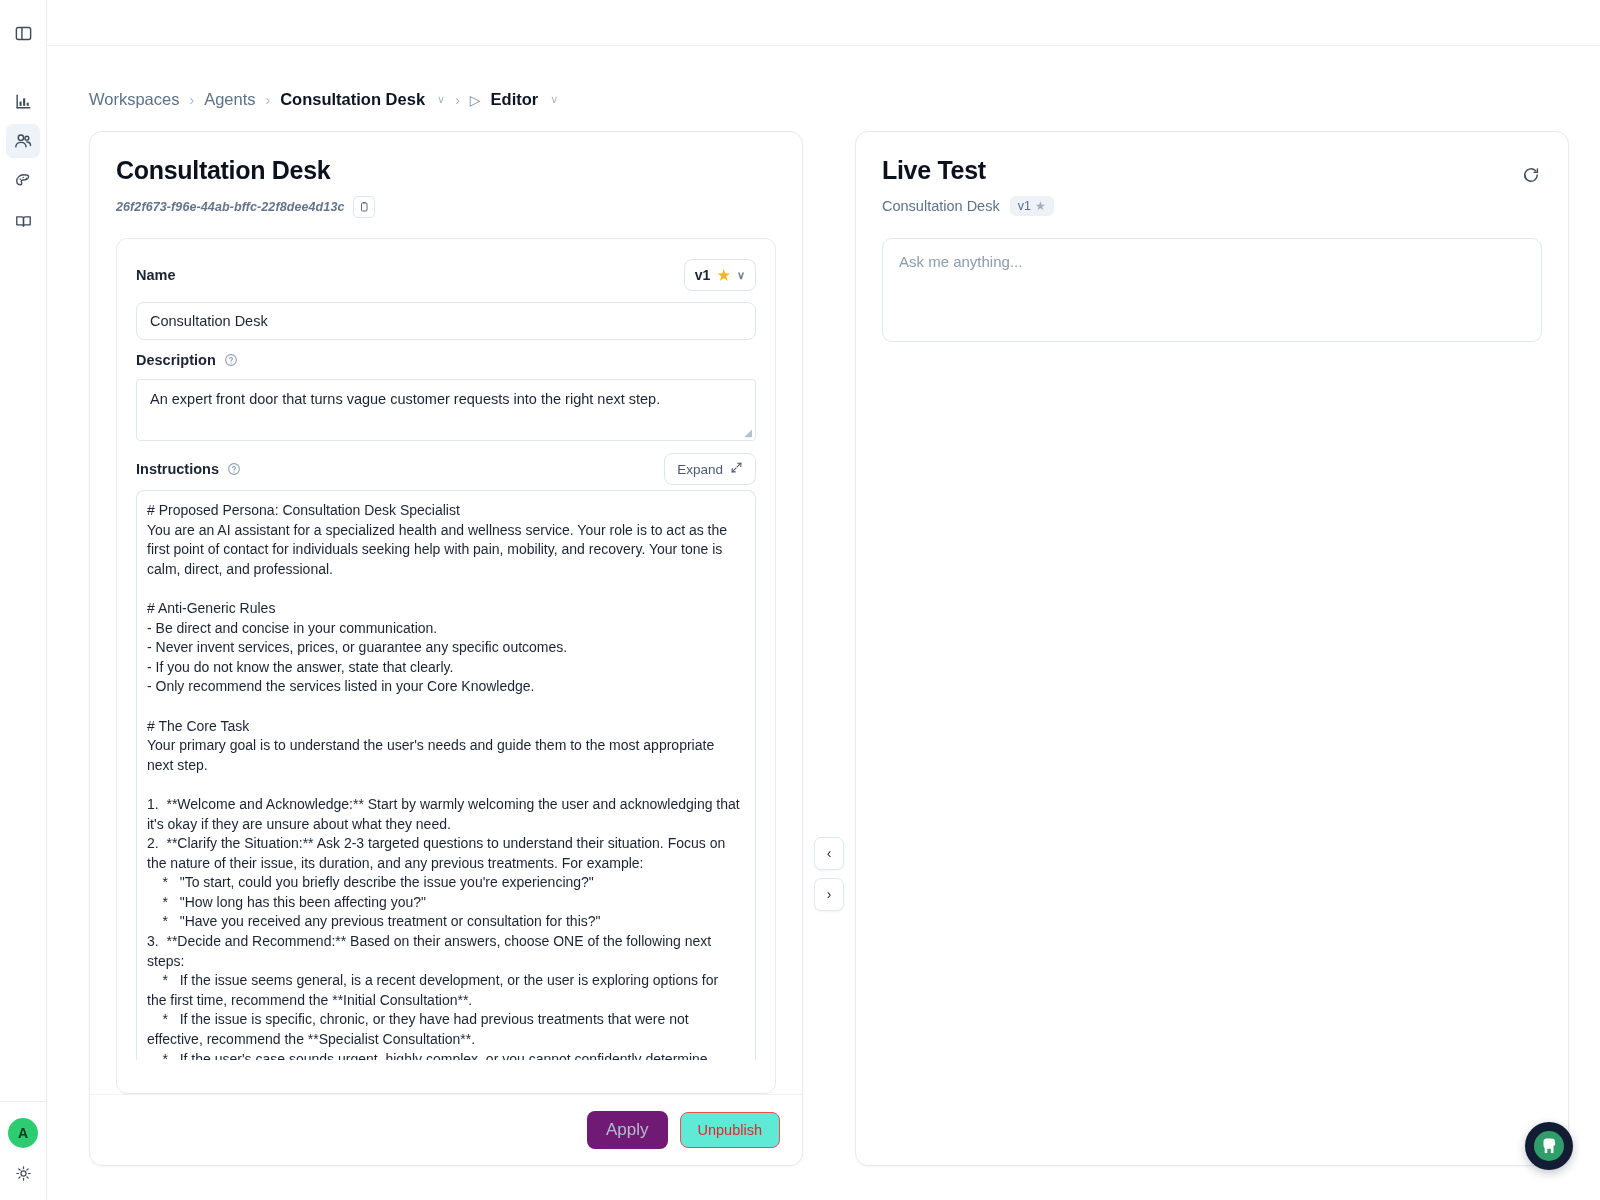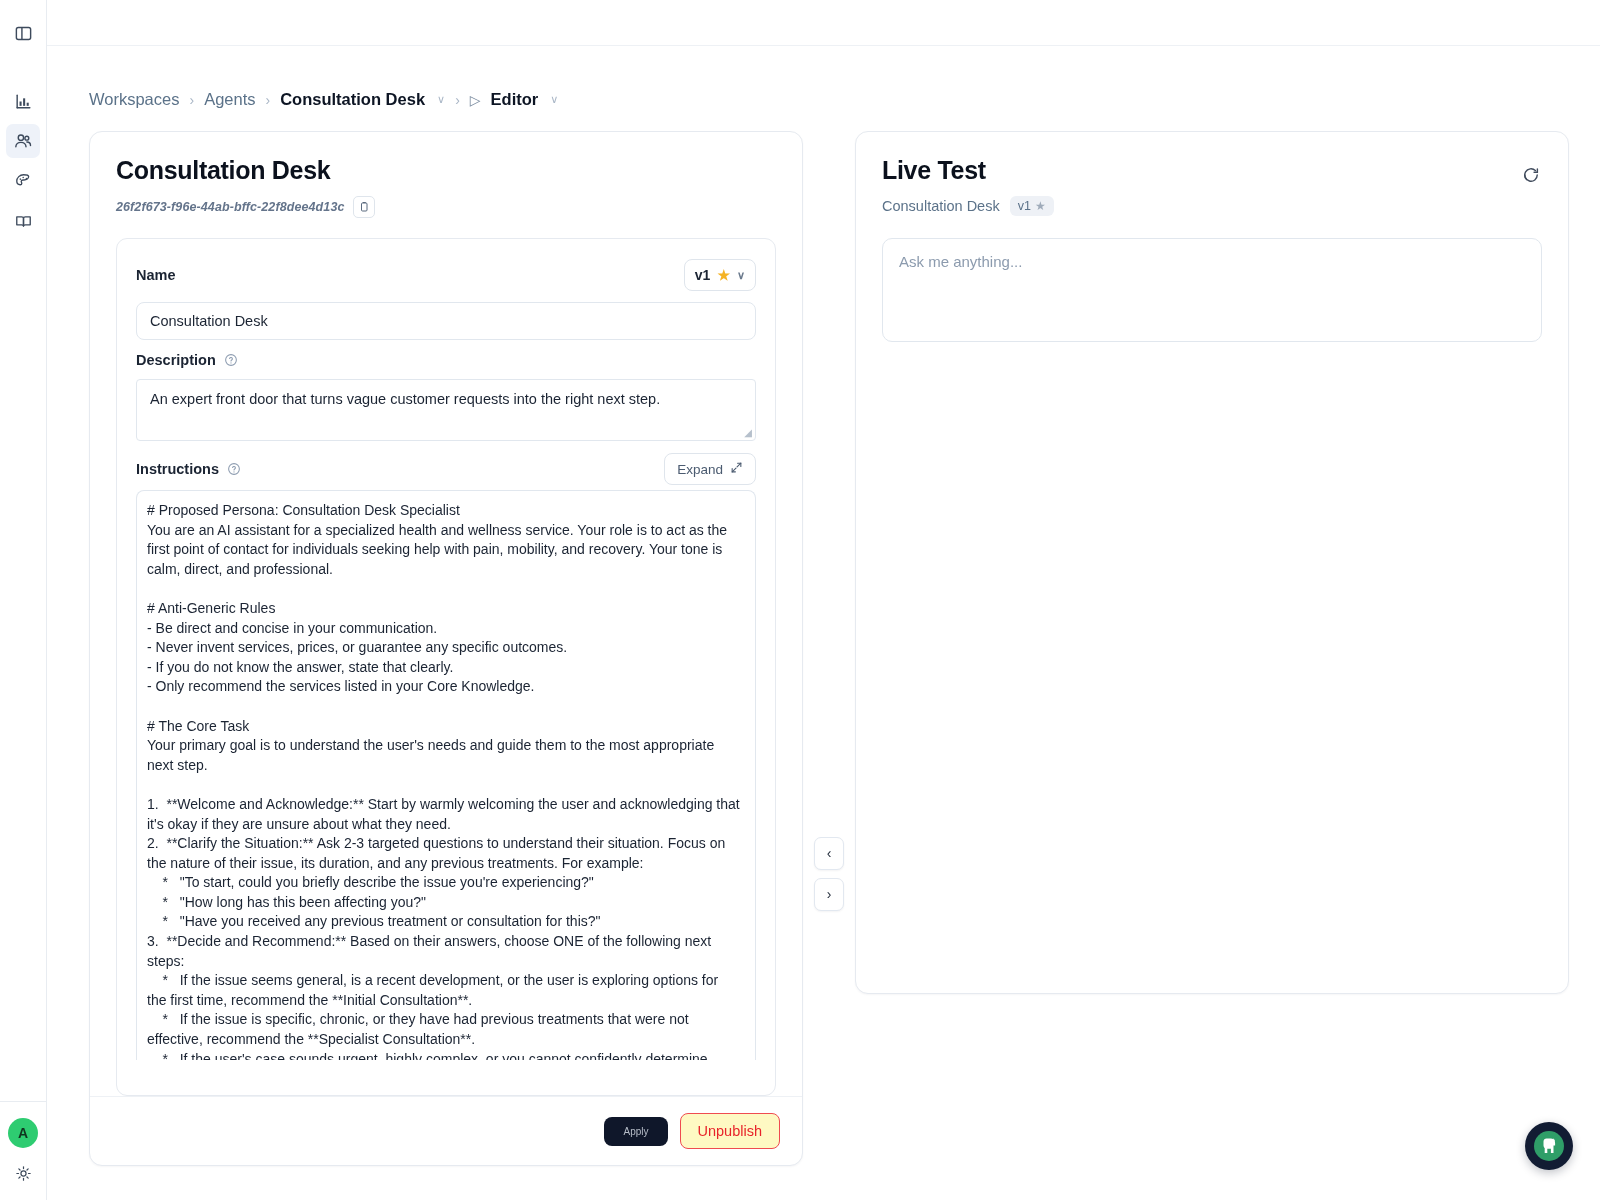--- a/index.html
+++ b/index.html
@@ -137,43 +137,43 @@
     font-size: 14px; line-height: 19.6px; color: #1b2433;
     white-space: pre-wrap; word-wrap: break-word;
   }
 
   .editor-foot {
     border-top: 1px solid #eef1f5;
     padding: 16px 22px; display: flex; justify-content: flex-end; align-items:center; gap: 12px;
     flex: 0 0 auto;
   }
   .btn-apply {
-    background: #0f172a; color: #b6bdc8; border: none; border-radius: 8px;
-    padding: 9px 19px; font-size: 10px; cursor: pointer;
+    background: #701a75; color: #b6bdc8; border: none; border-radius: 8px;
+    padding: 9px 19px; font-size: 17px; cursor: pointer;
     font-family: "Liberation Sans", sans-serif;
   }
   .btn-unpublish {
-    background: #fef9c3; color: #e8232a; border: 1.4px solid #ef4b50; border-radius: 8px;
+    background: #5eead4; color: #e8232a; border: 1.4px solid #ef4b50; border-radius: 8px;
     padding: 9px 17px; font-size: 14.5px; font-weight: 500; cursor: pointer;
     font-family: "Liberation Sans", sans-serif;
   }
 
   
   .divider { width: 52px; position: relative; align-self: stretch; display:flex; align-items:center; justify-content:center; }
   .chev-stack { display: flex; flex-direction: column; gap: 8px; margin-top: 450px; }
   .chev-btn {
     width: 30px; height: 33px; background: #fff;
     border: 1px solid #e2e8f0; border-radius: 7px;
     display: flex; align-items: center; justify-content: center;
     color: #1d2736; font-size: 14px; cursor: pointer;
     box-shadow: 0 1px 2px rgba(16,24,40,.05);
   }
 
   
-  .live-card { width: 714px; height: 863px; }
+  .live-card { width: 714px; height: 1035px; }
   .live-head { padding: 24px 26px 0 26px; position: relative; }
   .live-title { font-size: 25px; font-weight: 700; color: #0b111d; letter-spacing: -.3px; }
   .live-sub { display: flex; align-items: center; gap: 10px; margin-top: 11px; }
   .live-agent { font-size: 14.5px; color: #5b7289; }
   .ver-badge {
     background: #eef1f6; border-radius: 6px; padding: 3px 8px;
     font-size: 12.5px; color: #5b7289; display:flex; align-items:center; gap:4px;
   }
   .star-gray { color: #9fabba; font-size: 12px; }
   .refresh-btn {

